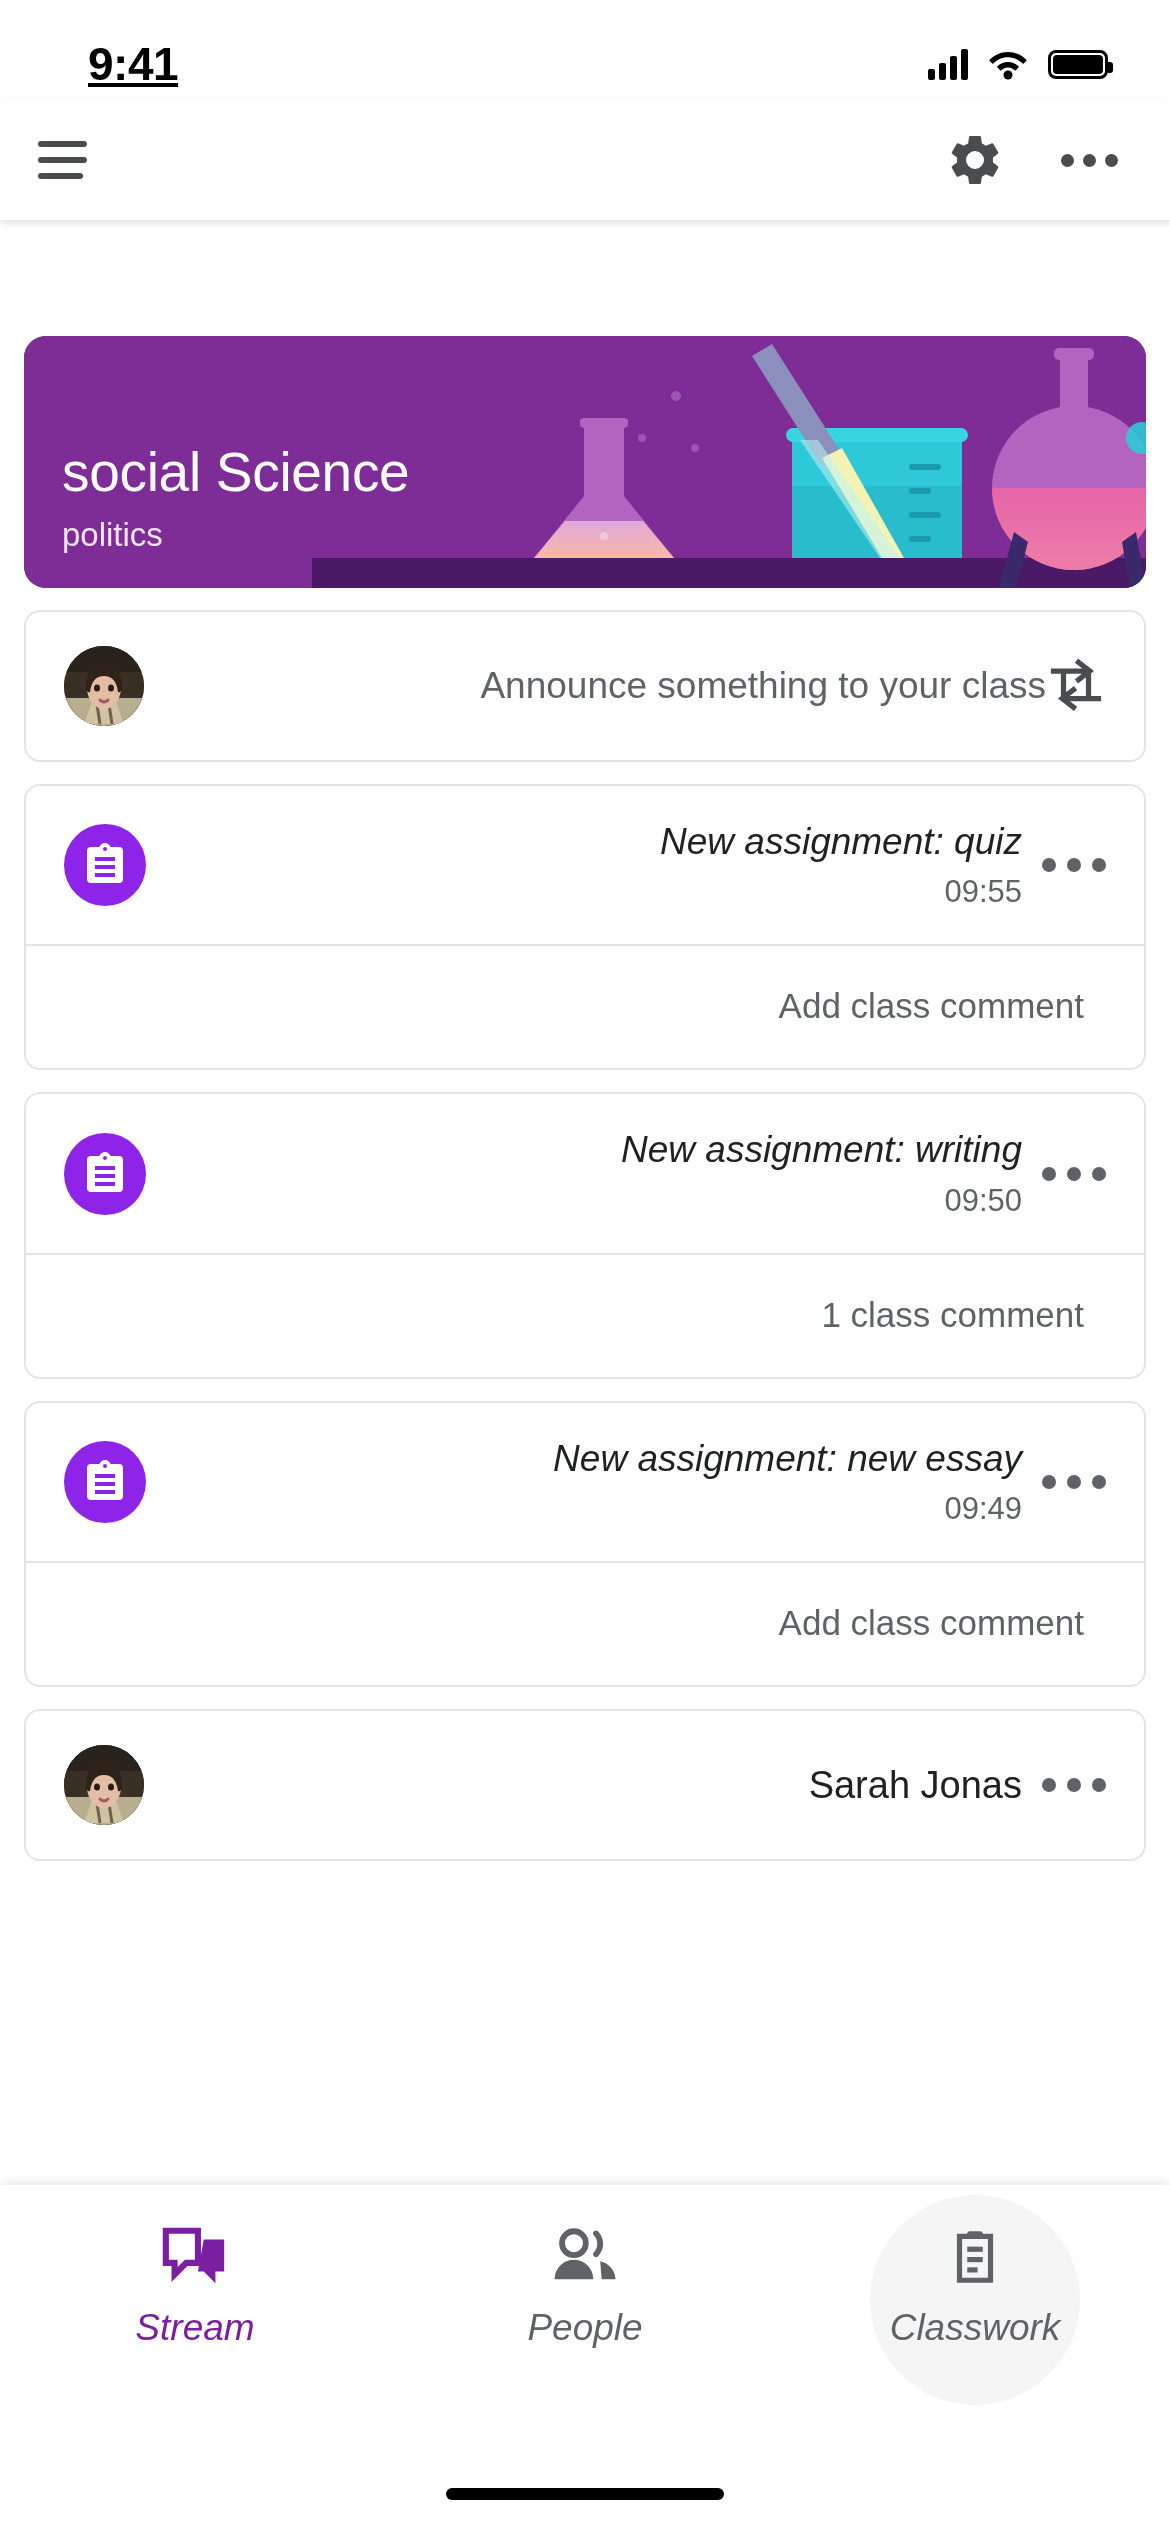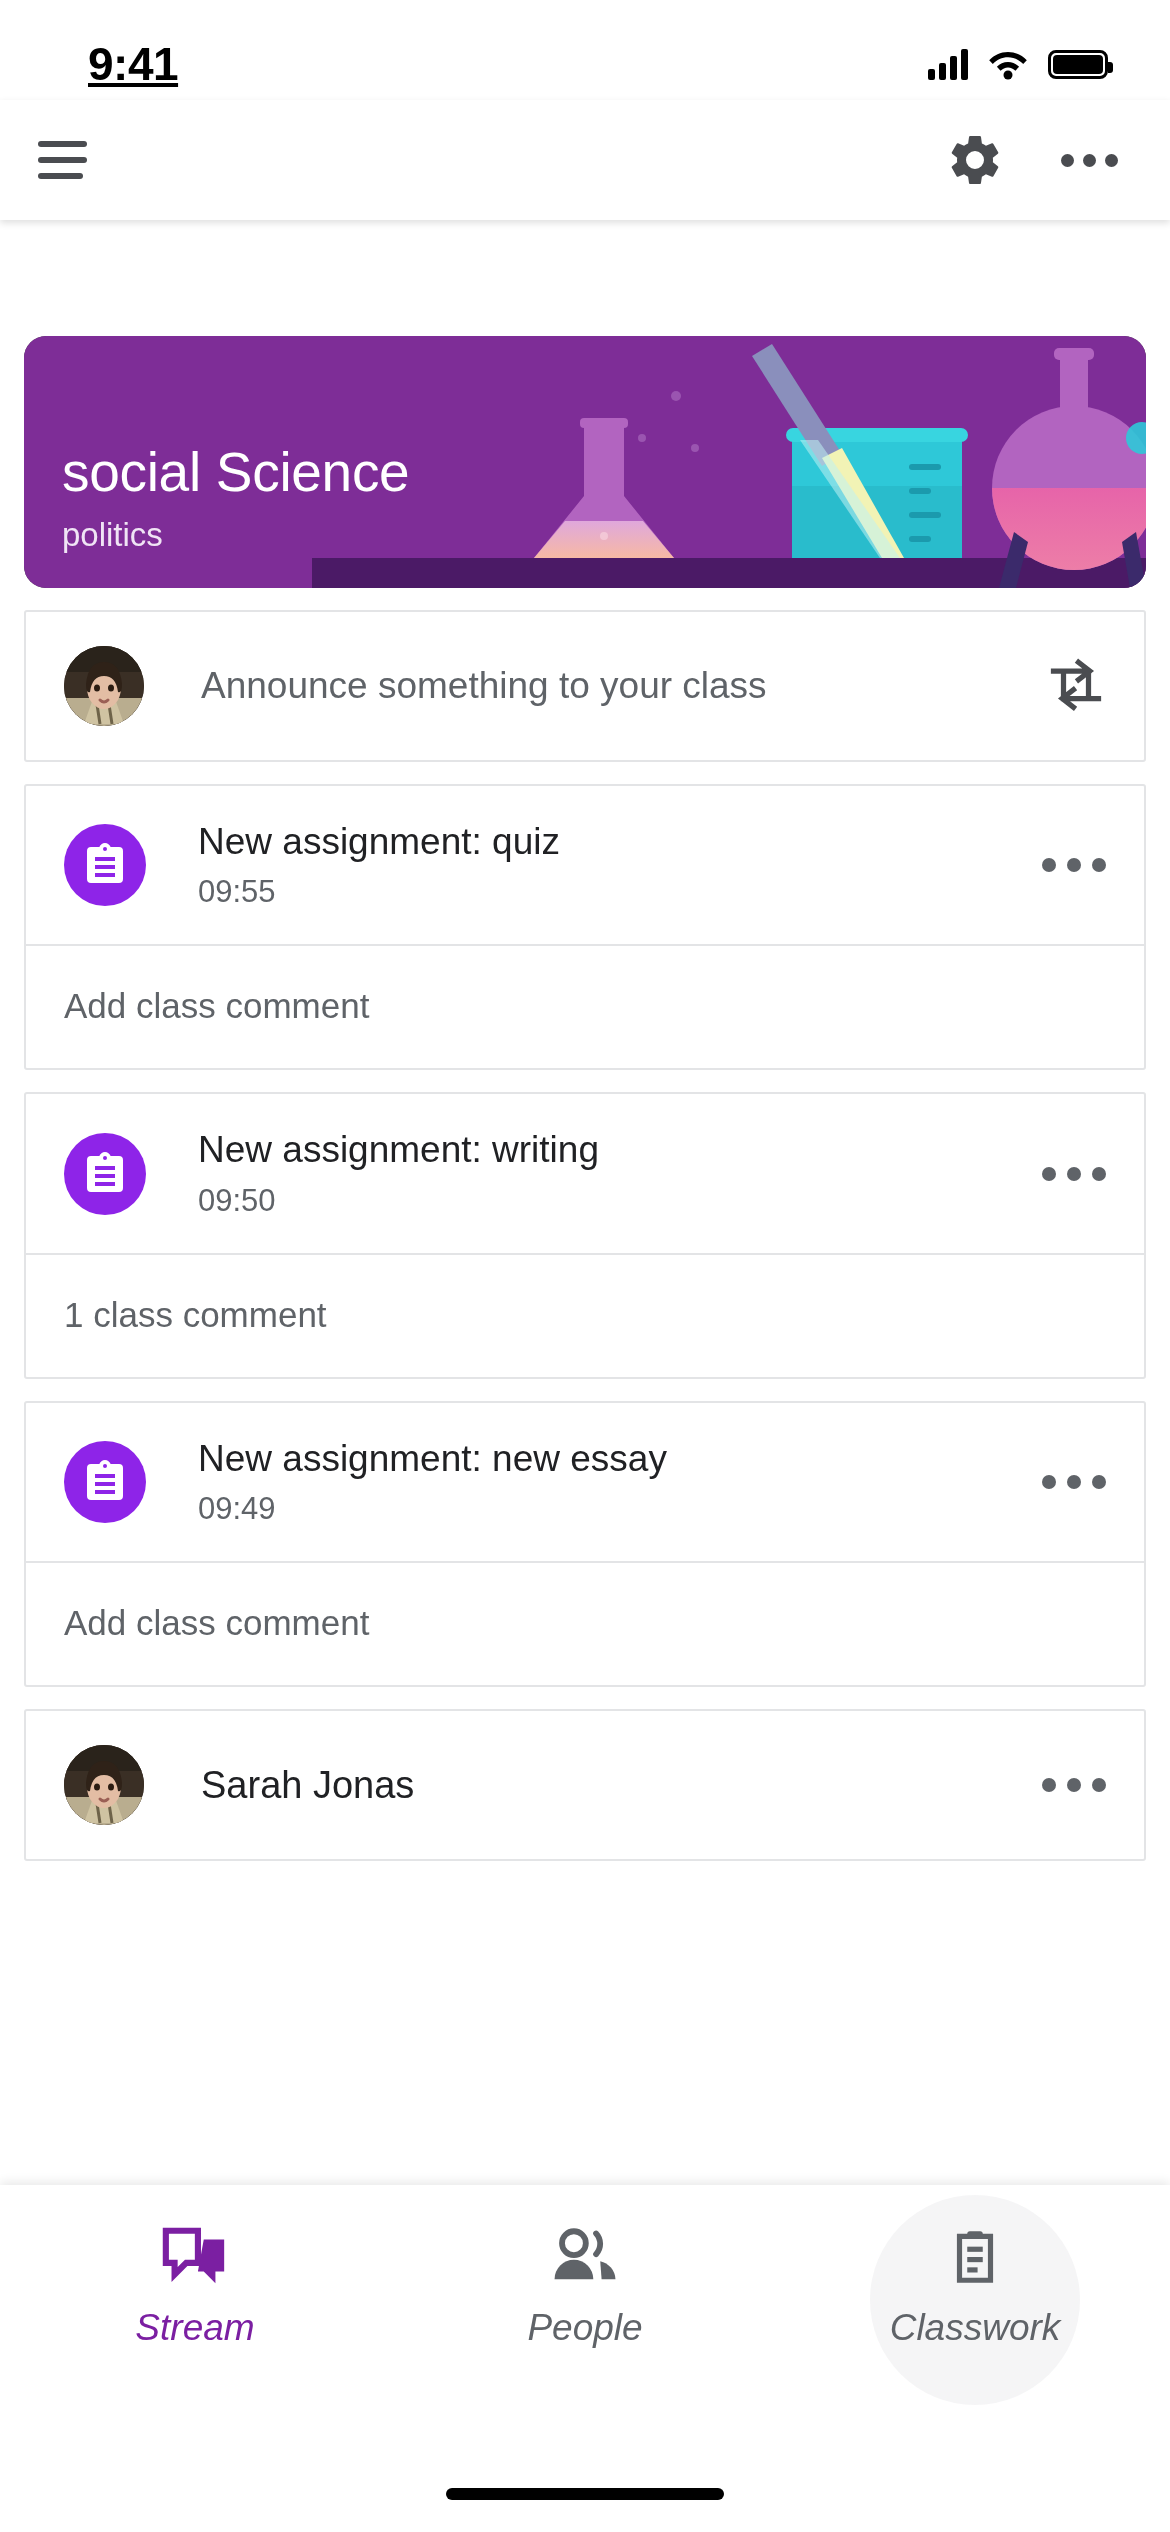--- a/index.html
+++ b/index.html
@@ -74,22 +74,23 @@
     font-size:55px; color:#fff; font-weight:400; line-height:1.05;
     letter-spacing:-0.3px; margin-bottom:14px;
   }
   .banner-sub{ font-size:33px; color:#f0e4f5; font-weight:400; }
 
   
   .card{
     margin:22px 24px 0 24px;
     background:#fff;
     border:2px solid #e3e4e6;
-    border-radius:3px;
+    border-radius:16px;
     overflow:hidden;
+    text-align:right;
   }
   .row-main{
     display:flex; align-items:center;
     padding:34px 38px;
     min-height:140px;
   }
   .avatar{
     width:80px; height:80px; border-radius:50%;
     flex:none; overflow:hidden; position:relative;
     background:#2d2318;
@@ -101,21 +102,21 @@
   .swap-icon{ width:60px; height:56px; flex:none; }
 
   .assign-icon{
     width:82px; height:82px; border-radius:50%;
     background:#8e24e8; flex:none;
     display:flex; align-items:center; justify-content:center;
   }
   .assign-body{ flex:1; margin-left:52px; }
   .assign-title{
     font-size:37px; color:#202124; font-weight:400;
-    line-height:1.2; margin-bottom:10px;
+    line-height:1.2; margin-bottom:10px;font-style:italic;
   }
   .assign-time{ font-size:31px; color:#5f6368; }
   .row-dots{ display:flex; gap:11px; flex:none; padding-left:20px; }
   .row-dots i{ width:14px; height:14px; border-radius:50%; background:#5f6368; display:block; }
 
   .comment-row{
     border-top:2px solid #e3e4e6;
     padding:40px 60px 42px 38px;
     font-size:35px; color:#5f6368;
   }

